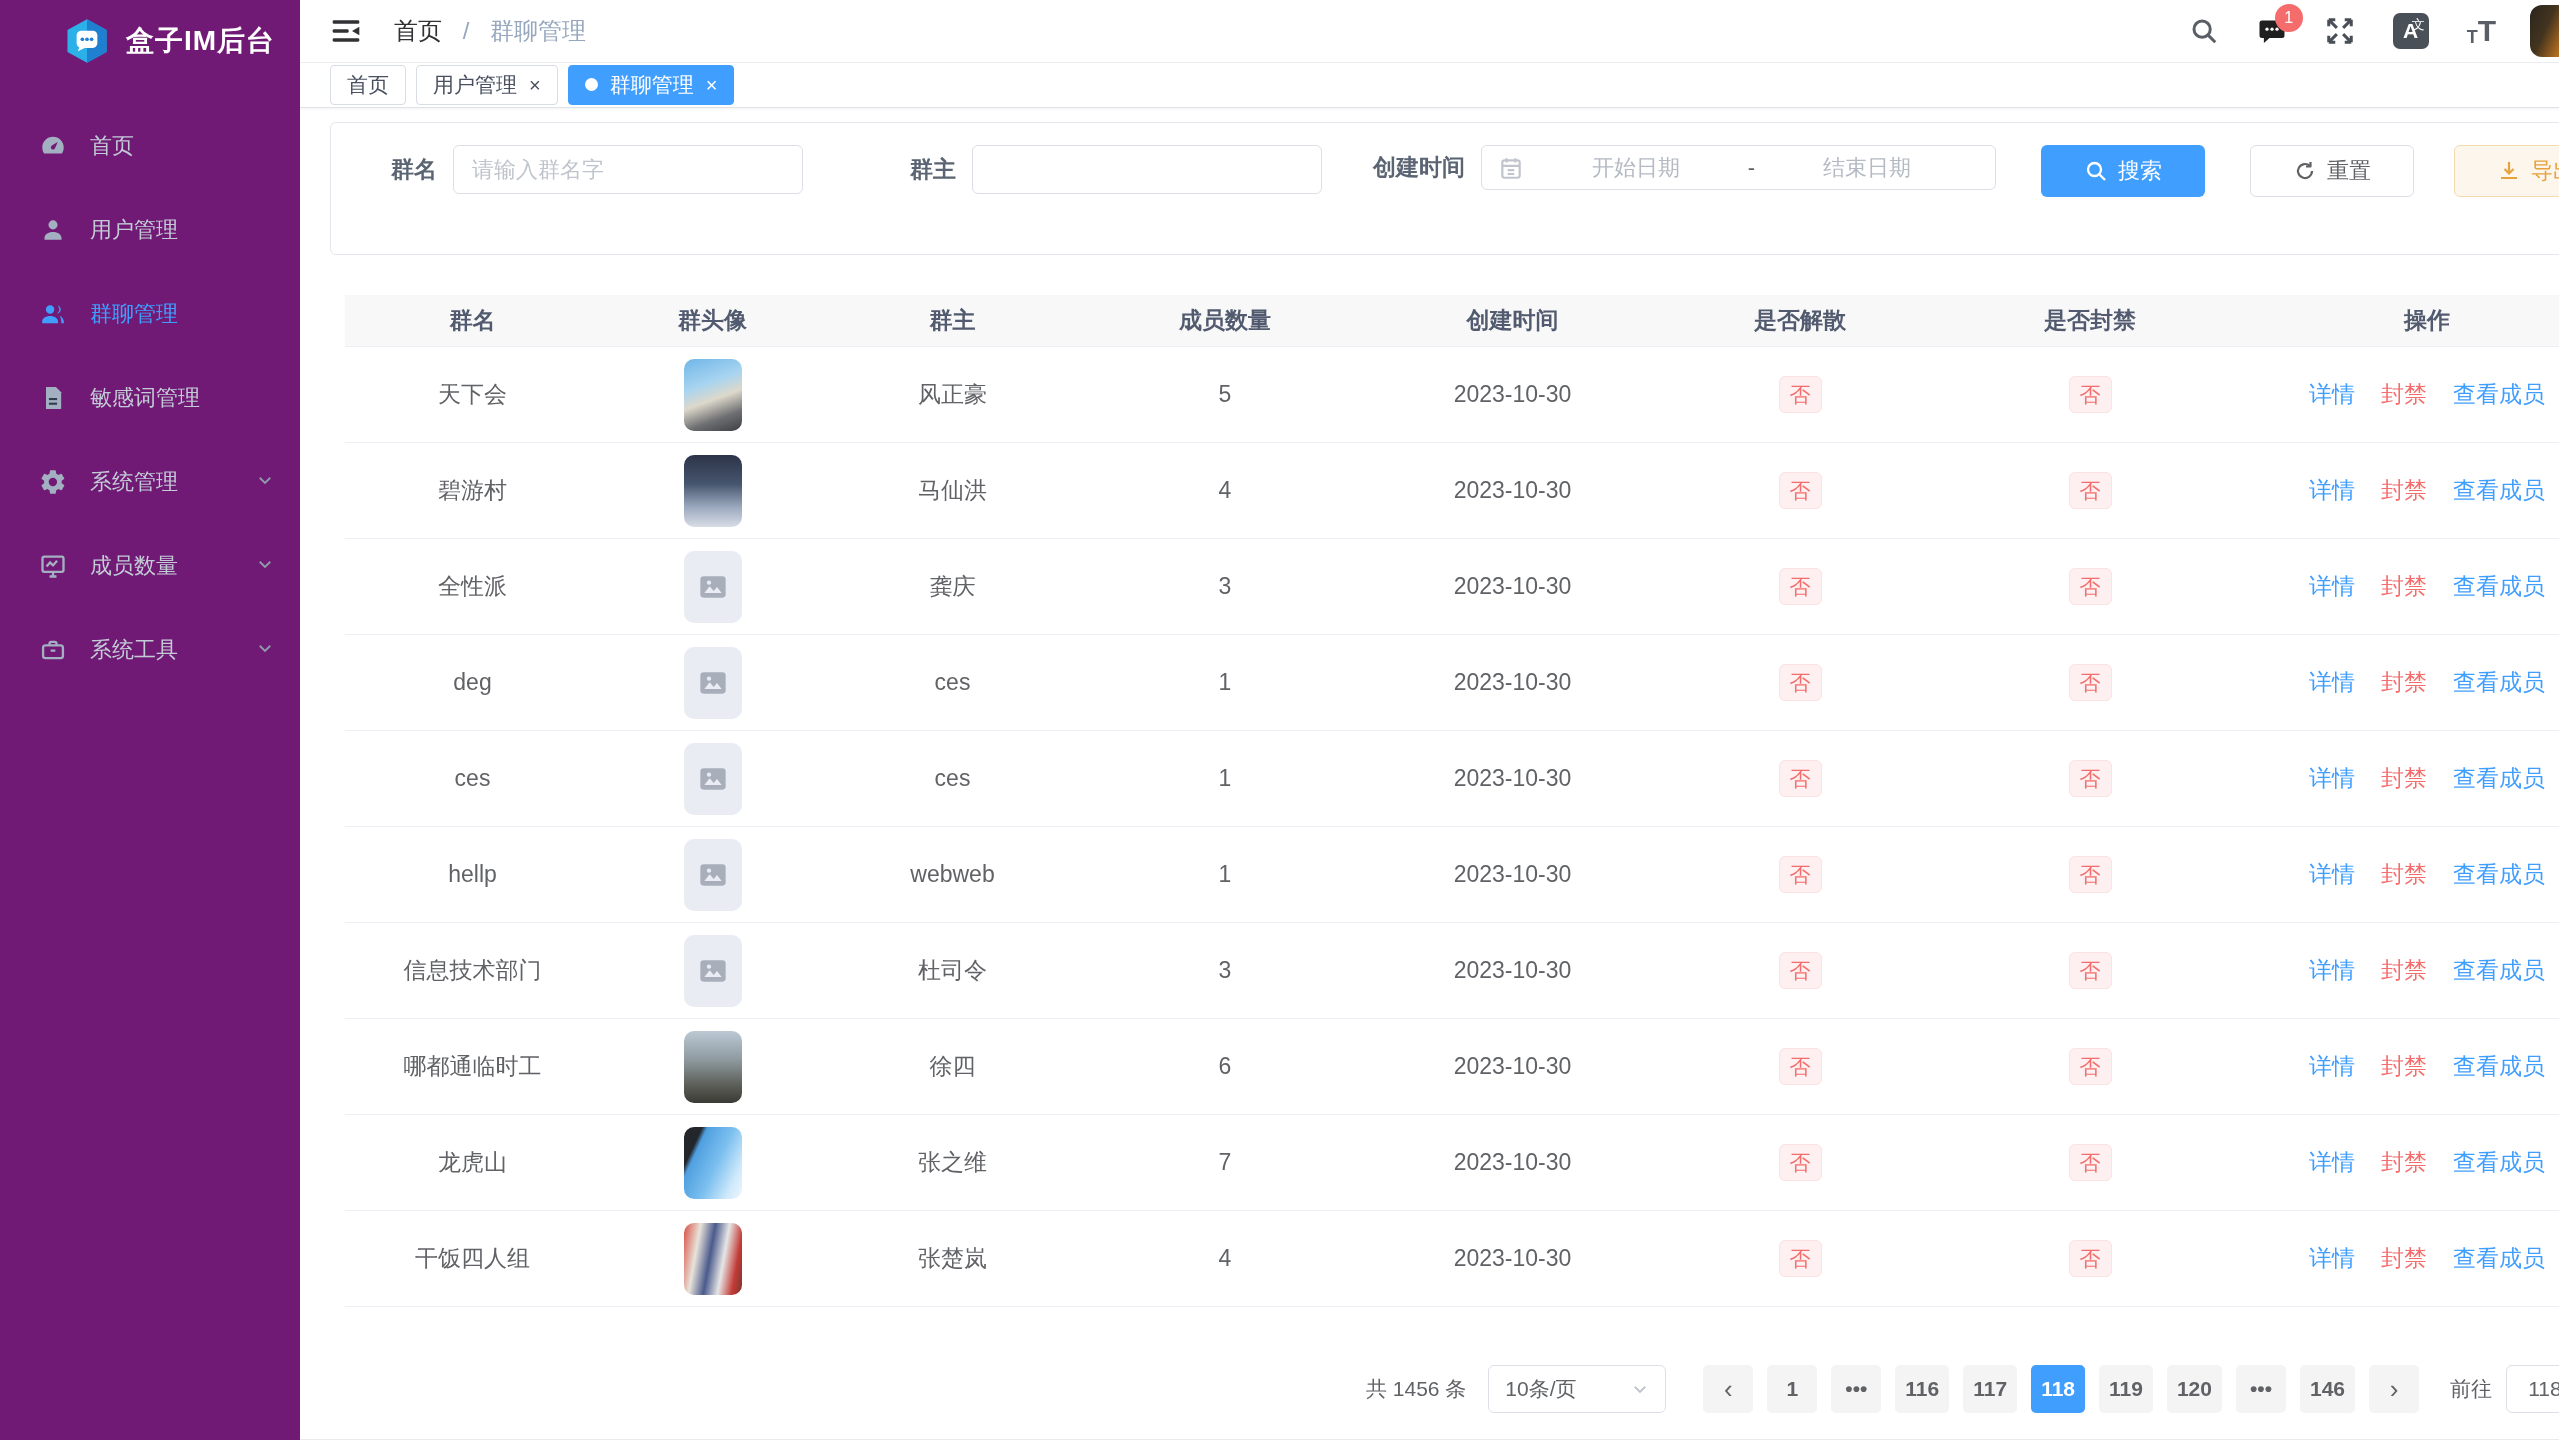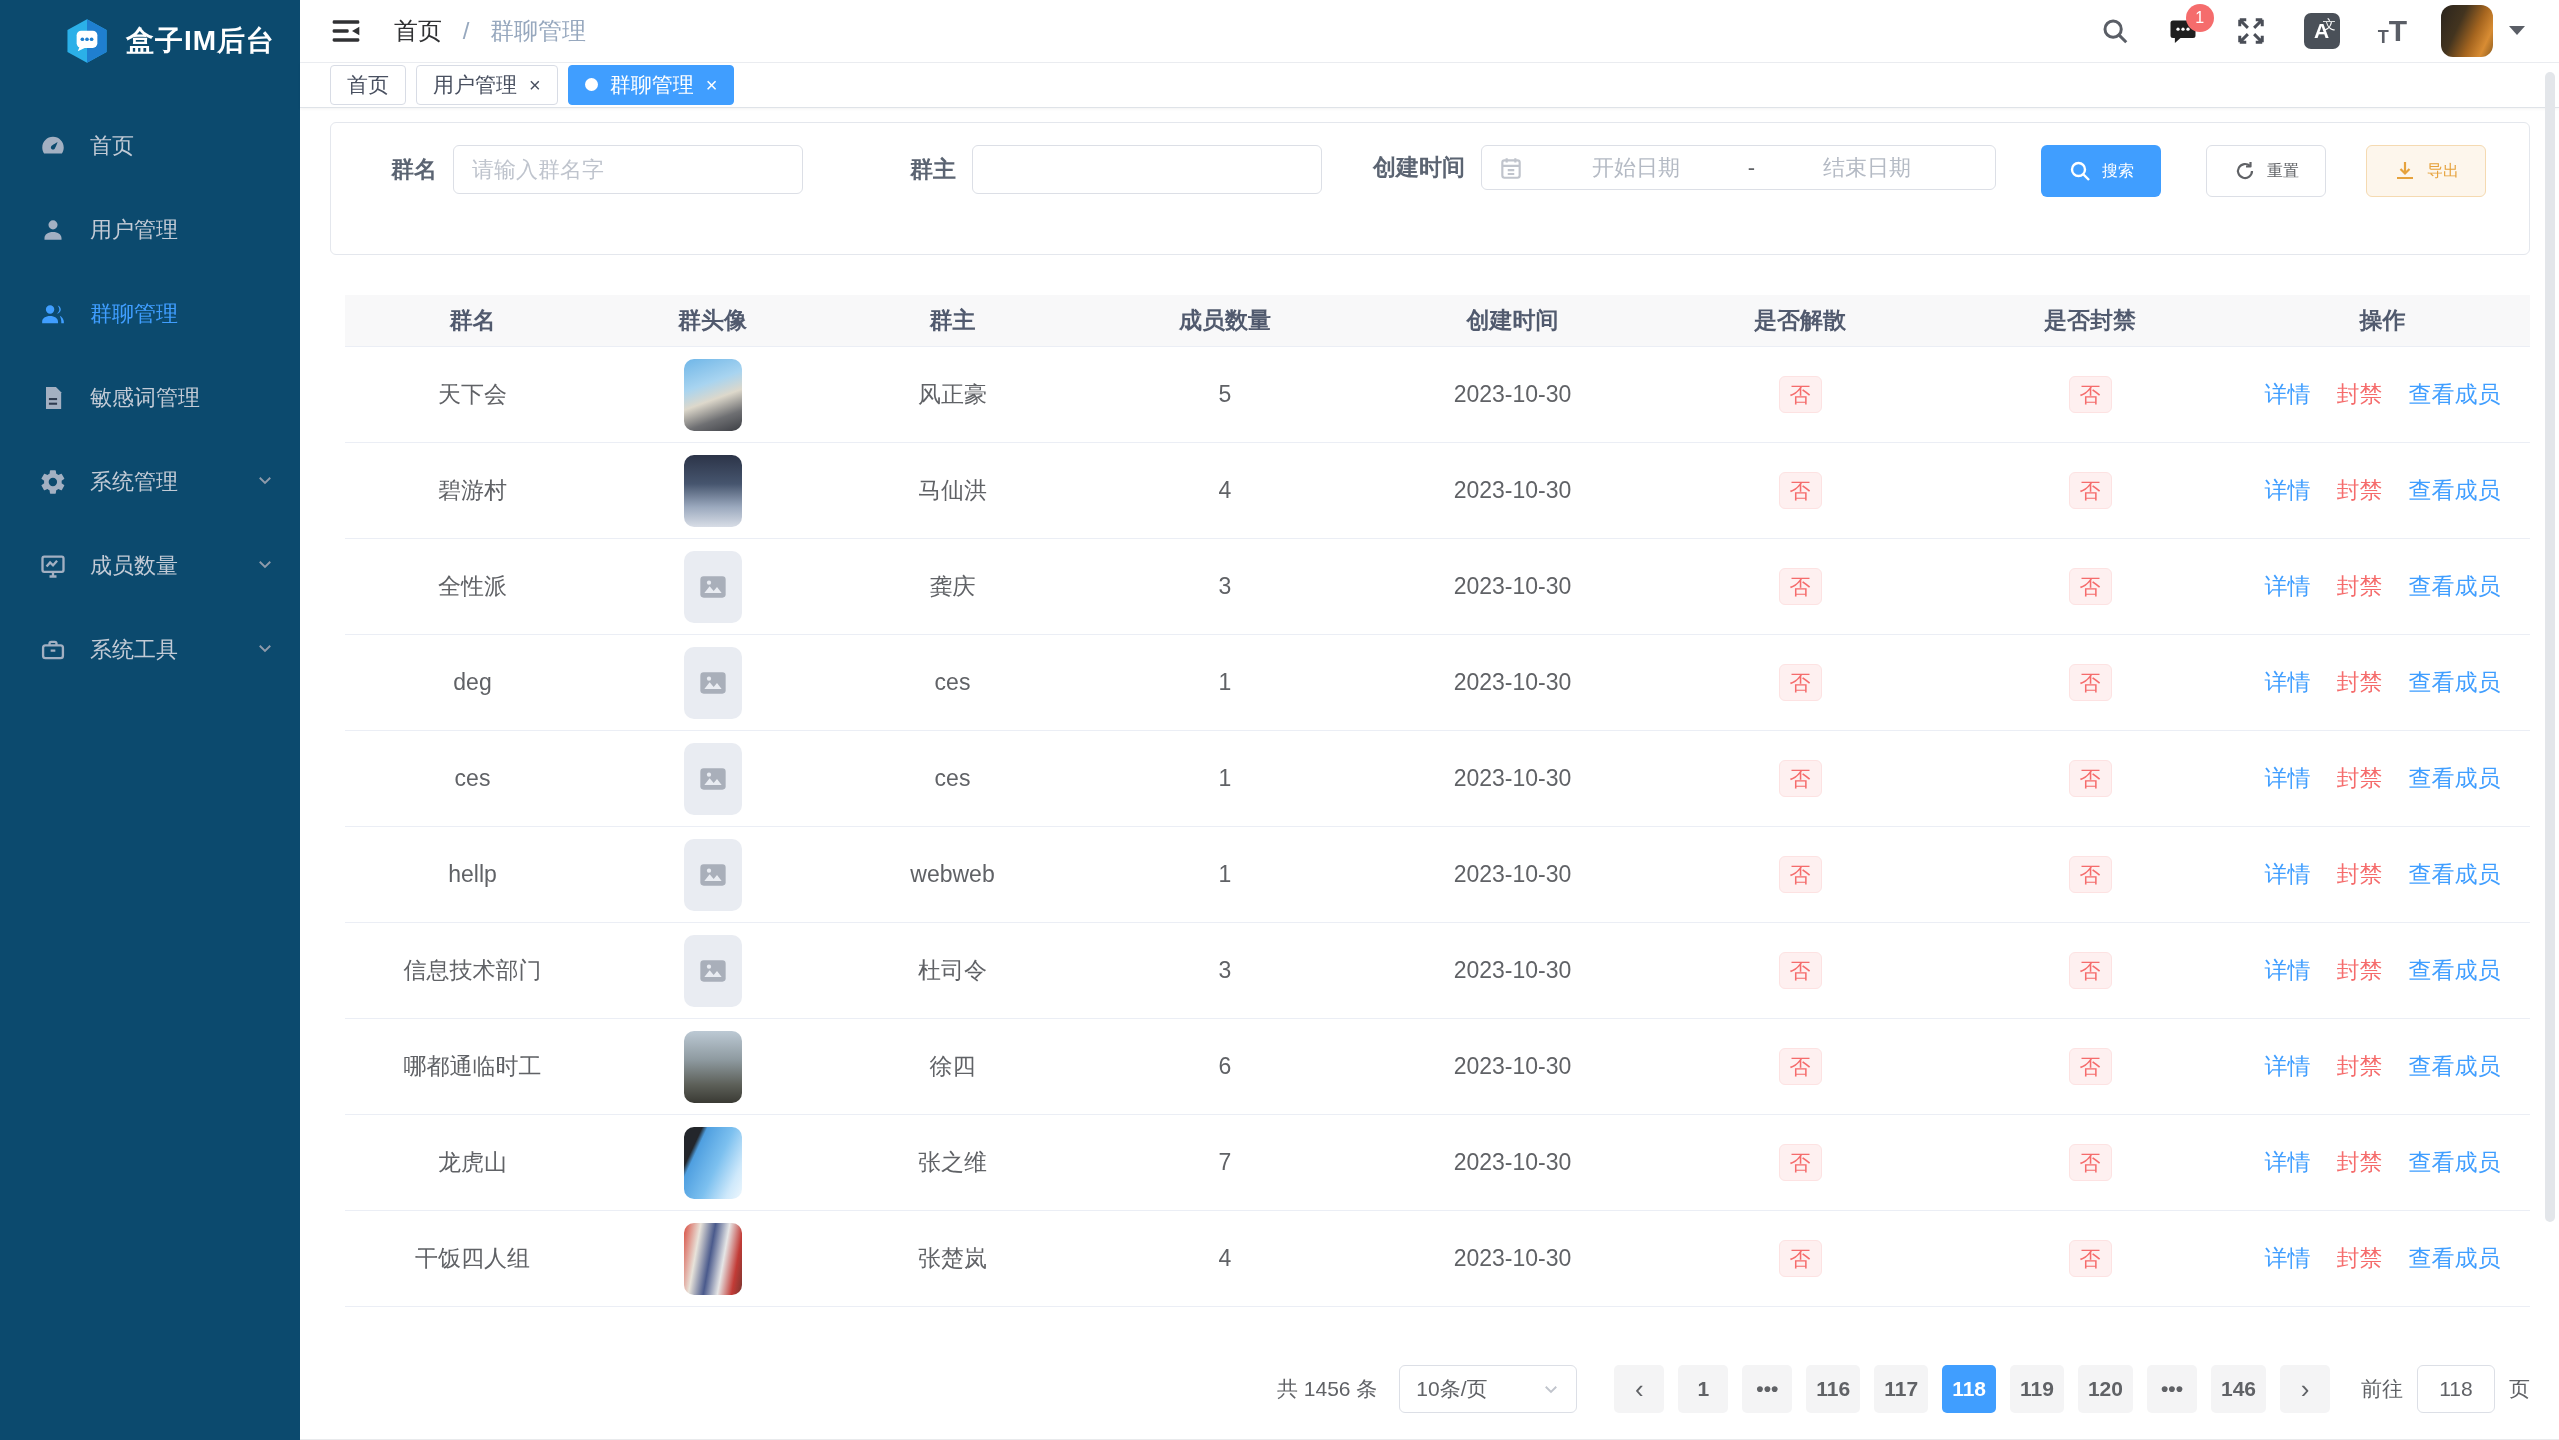--- a/index.html
+++ b/index.html
@@ -1,21 +1,21 @@
 <!DOCTYPE html>
 <html><head>
 <meta charset="utf-8">
 <style>
   * { box-sizing: border-box; margin: 0; padding: 0; }
   html,body { width:2559px; height:1440px; overflow:hidden; background:#fff;
     font-family:"Liberation Sans","DejaVu Sans",sans-serif; color:#606266; }
   .app { display:flex; width:100%; height:100%; }
 
   
-  .sidebar { width:300px; flex-shrink:0; background:#0c4a6e; height:100%; }
+  .sidebar { width:300px; flex-shrink:0; background:#701a75; height:100%; }
   .logo { display:flex; align-items:center; padding:18px 0 14px 64px; }
   .logo svg { width:46px; height:46px; }
   .logo-title { color:#fff; font-size:28px; font-weight:bold; margin-left:16px; letter-spacing:1px; }
   .menu { margin-top:26px; }
   .menu-item { height:84px; display:flex; align-items:center; padding:0 26px 0 38px; cursor:pointer; color:#c3cbd6; }
   .menu-item .mi-icon { width:30px; height:30px; display:flex; align-items:center; justify-content:center; color:#a3b0c2; }
   .menu-item .mi-icon svg { width:28px; height:28px; }
   .menu-item .mi-label { margin-left:22px; font-size:22px; }
   .menu-item.active, .menu-item.active .mi-icon { color:#409eff; }
   .menu-item .chevron { margin-left:auto; color:#8f9bab; }
@@ -68,22 +68,22 @@
   .f-input { width:350px; height:49px; border:1px solid #dcdfe6; border-radius:6px; padding:0 18px;
     font-size:22px; color:#606266; outline:none; font-family:inherit; }
   .f-input::placeholder { color:#bfc4cd; }
   .ml-owner { margin-left:107px; }
   .ml-date { margin-left:51px; }
   .date-range { width:515px; height:45px; border:1px solid #dcdfe6; border-radius:6px; display:flex;
     align-items:center; padding:0 16px; cursor:pointer; }
   .date-range svg { width:26px; height:26px; color:#c0c4cc; flex-shrink:0; }
   .dr-ph { flex:1; text-align:center; color:#b4bac4; font-size:22px; }
   .dr-sep { color:#606266; font-size:22px; }
-  .btn { height:52px; border-radius:6px; font-size:16px; display:flex; align-items:center;
-    padding:0 26px; cursor:pointer; border:1px solid transparent; white-space:nowrap; }
+  .btn { height:52px; border-radius:6px; font-size:22px; display:flex; align-items:center;
+    padding:0 42px; cursor:pointer; border:1px solid transparent; white-space:nowrap; }
   .btn svg { width:24px; height:24px; margin-right:10px; }
   .btn-search { background:#409eff; color:#fff; margin-left:45px; }
   .btn-reset { background:#fff; color:#606266; border-color:#dcdfe6; margin-left:45px; }
   .btn-export { background:#fdf6ec; color:#e6a23c; border-color:#f5dab1; margin-left:40px; }
 
   
   .table { margin-left:15px; }
   .tr { display:grid; grid-template-columns:255px 225px 255px 290px 285px 290px 290px 1fr; align-items:center; }
   .thead { height:52px; background:#f8f8f9; border-bottom:1px solid #ebeef5; }
   .th { text-align:center; font-size:23px; font-weight:bold; color:#515a6e; }

